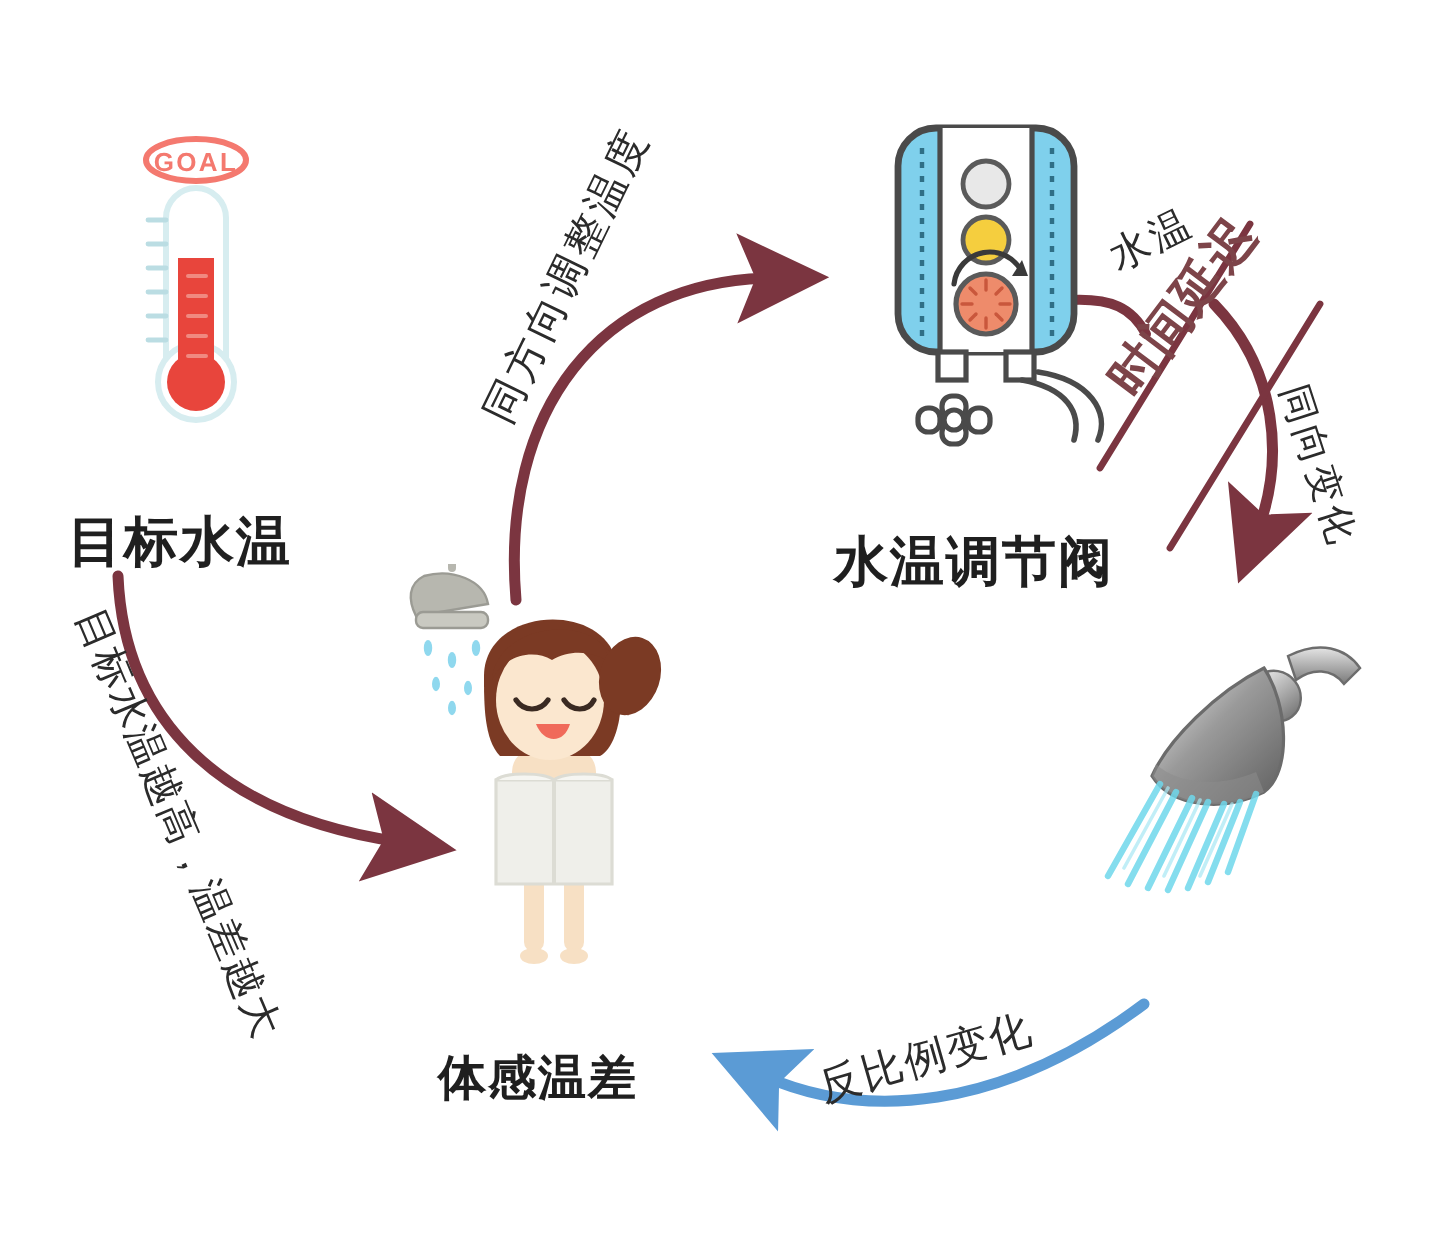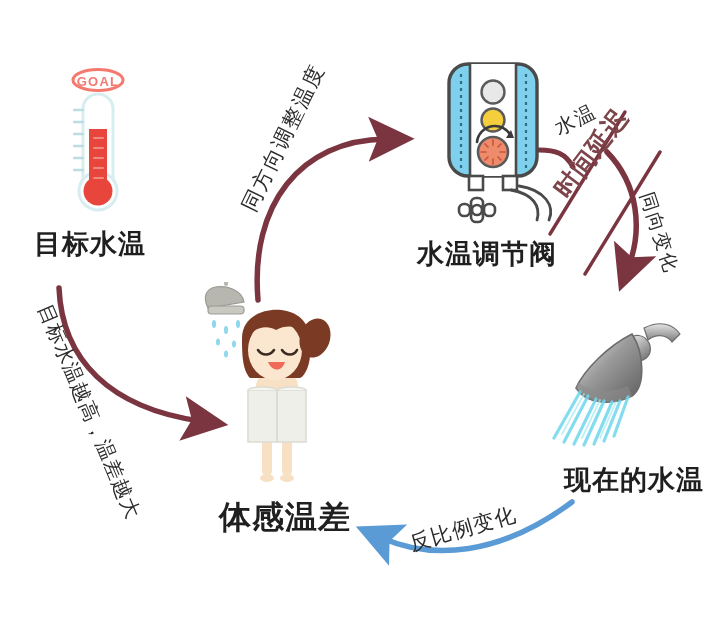--- a/index.html
+++ b/index.html
@@ -17,24 +17,25 @@
     background: #ffffff;
     overflow: hidden;
   }
   .node-label {
     position: absolute;
     font-weight: bold;
     color: #1f1f1f;
     letter-spacing: 1px;
     white-space: nowrap;
     font-family: "Liberation Sans", "DejaVu Sans", sans-serif;
+    margin-top: 27px;
   }
   #label-target      { left: 34px;  top: 226px; font-size: 27px; }
   #label-valve       { left: 417px; top: 236px; font-size: 27px; }
-  #label-perceived   { left: 219px; top: 496px; font-size: 32px; }
+  #label-perceived   { left: 219px; top: 496px; font-size: 24px; }
   #label-current     { left: 564px; top: 462px; font-size: 27px; }
 
   .edge-label {
     position: absolute;
     white-space: nowrap;
     font-family: "Liberation Sans", "DejaVu Sans", sans-serif;
     color: #2b2b2b;
   }
   #edge-same-dir {
     left: 248px; top: 196px;
@@ -269,21 +270,20 @@
     <ellipse cx="125" cy="56" rx="15" ry="20" transform="rotate(18 125 56)" fill="#7B3A24"></ellipse>
 
     <path d="M68,68 C72,74 80,74 84,68" fill="none" stroke="#3a2a22" stroke-width="2.6" stroke-linecap="round"></path>
     <path d="M92,68 C96,74 104,74 107,68" fill="none" stroke="#3a2a22" stroke-width="2.6" stroke-linecap="round"></path>
 
     <path d="M78,80 C82,90 92,90 95,80 Z" fill="#F06A5A"></path>
   </svg>
 
   <div class="node-label" id="label-target">目标水温</div>
   <div class="node-label" id="label-valve">水温调节阀</div>
-  <div class="node-label" id="label-current">现在的水温</div>
   <div class="node-label" id="label-perceived">体感温差</div>
 
   <div class="edge-label" id="edge-same-dir">同方向调整温度</div>
   <div class="edge-label" id="edge-watertemp">水温</div>
   <div class="edge-label" id="edge-delay">时间延迟</div>
   <div class="edge-label" id="edge-samechange">同向变化</div>
   <div class="edge-label" id="edge-inverse">反比例变化</div>
   <div class="edge-label" id="edge-higher">目标水温越高，温差越大</div>
 
 

